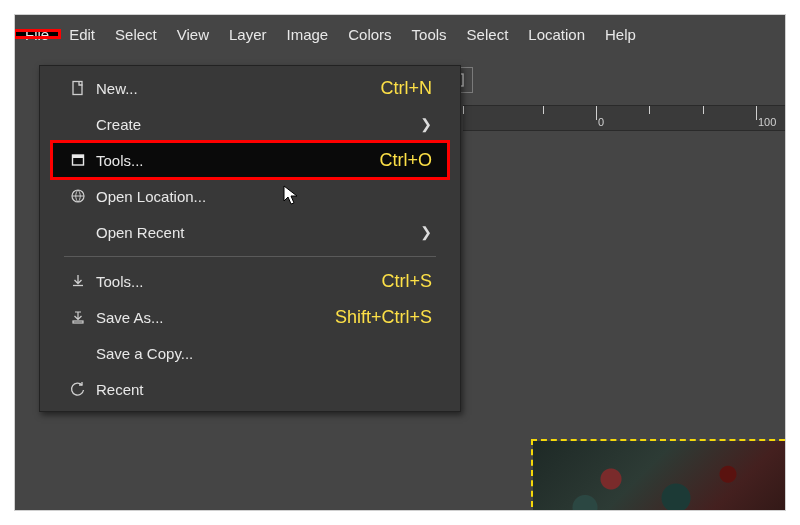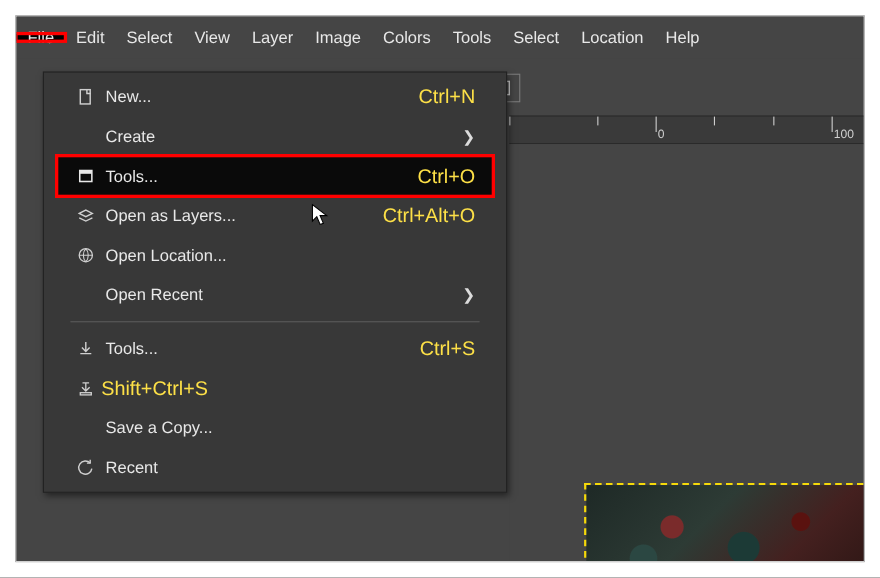--- a/index.html
+++ b/index.html
@@ -263,30 +263,20 @@
               <rect x="2.5" y="3" width="11" height="10" fill="none" stroke="#e8e8e8" stroke-width="1.4"></rect>
               <rect x="2.5" y="3" width="11" height="3" fill="#e8e8e8"></rect>
             </svg>
         </span>
         <span class="label">Tools...</span>
         <span class="accel">Ctrl+O</span>
       </div>
       <div class="row">
         <span class="iconcell">
           <svg class="ico" viewBox="0 0 16 16">
-              <path d="M2 6 L8 3 L14 6 L8 9 Z" fill="none" stroke="#cfcfcf" stroke-width="1.2"></path>
-              <path d="M2 10 L8 13 L14 10" fill="none" stroke="#cfcfcf" stroke-width="1.2"></path>
-            </svg>
-        </span>
-        <span class="label">Open as Layers...</span>
-        <span class="accel">Ctrl+Alt+O</span>
-      </div>
-      <div class="row">
-        <span class="iconcell">
-          <svg class="ico" viewBox="0 0 16 16">
               <circle cx="8" cy="8" r="6" fill="none" stroke="#cfcfcf" stroke-width="1.2"></circle>
               <path d="M2 8 H14 M8 2 C5 5 5 11 8 14 M8 2 C11 5 11 11 8 14" fill="none" stroke="#cfcfcf" stroke-width="1"></path>
             </svg>
         </span>
         <span class="label">Open Location...</span>
       </div>
       <div class="row">
         <span class="iconcell"></span>
         <span class="label">Open Recent</span>
         <span class="arrow">❯</span>
@@ -304,20 +294,21 @@
         <span class="label">Tools...</span>
         <span class="accel">Ctrl+S</span>
       </div>
       <div class="row">
         <span class="iconcell">
           <svg class="ico" viewBox="0 0 16 16">
               <path d="M5 3 H11 M8 3 V10 M4.5 7 L8 10.5 L11.5 7" fill="none" stroke="#cfcfcf" stroke-width="1.2"></path>
               <rect x="3" y="12" width="10" height="2" fill="none" stroke="#cfcfcf" stroke-width="1.2"></rect>
             </svg>
         </span>
+        <span class="label">Save As...</span>
         <span class="accel">Shift+Ctrl+S</span>
       </div>
       <div class="row">
         <span class="iconcell"></span>
         <span class="label">Save a Copy...</span>
       </div>
       <div class="row">
         <span class="iconcell">
           <svg class="ico" viewBox="0 0 16 16">
               <path d="M12 4 A6 6 0 1 0 13.5 9" fill="none" stroke="#cfcfcf" stroke-width="1.3"></path>

